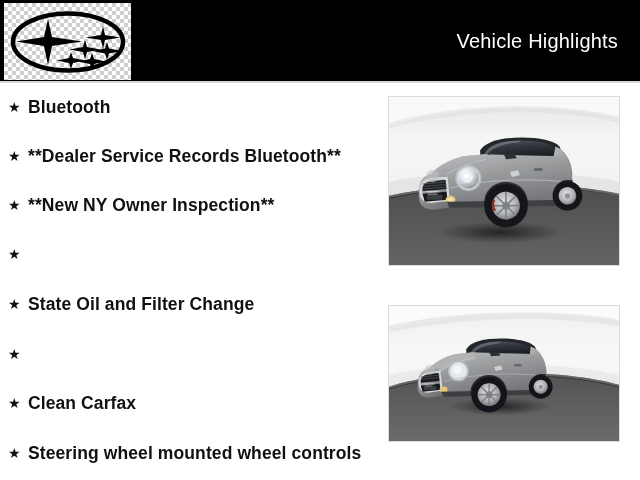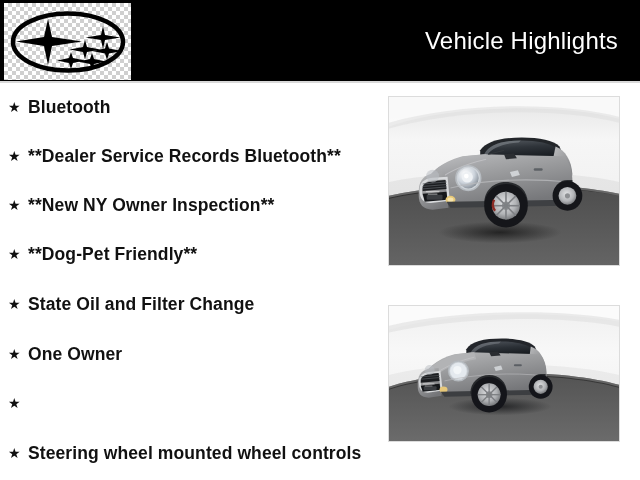--- a/index.html
+++ b/index.html
@@ -42,21 +42,21 @@
     background-position: 0 0, 4px 4px;
     display: flex; align-items: center; justify-content: center;
     overflow: hidden;
   }
   #logo-svg { display: block; width: 118px; height: 66px; }
 
   #header-title {
     position: absolute;
     right: 22px; top: 29px;
     color: #ffffff;
-    font-size: 24px;
+    font-size: 20px;
     line-height: 24px;
     letter-spacing: 0.2px;
     white-space: nowrap;
   }
 
   
   #highlights {
     position: absolute;
     left: 0; top: 81px;
     width: 380px; height: 399px;
@@ -134,32 +134,31 @@
     <li class="bullet-row" style="top:64px">
       <span class="bullet-star">★</span>
       <span class="bullet-text">**Dealer Service Records Bluetooth**</span>
     </li>
     <li class="bullet-row" style="top:113px">
       <span class="bullet-star">★</span>
       <span class="bullet-text">**New NY Owner Inspection**</span>
     </li>
     <li class="bullet-row" style="top:162px">
       <span class="bullet-star">★</span>
-      <span class="bullet-text">**Dog-Pet Friendly**</span>
     </li>
     <li class="bullet-row" style="top:212px">
       <span class="bullet-star">★</span>
       <span class="bullet-text">State Oil and Filter Change</span>
     </li>
     <li class="bullet-row" style="top:262px">
       <span class="bullet-star">★</span>
-      <span class="bullet-text">One Owner</span>
     </li>
     <li class="bullet-row" style="top:311px">
       <span class="bullet-star">★</span>
+      <span class="bullet-text">Clean Carfax</span>
     </li>
     <li class="bullet-row" style="top:361px">
       <span class="bullet-star">★</span>
       <span class="bullet-text">Steering wheel mounted wheel controls</span>
     </li>
   </ul>
 
   <div class="photo" id="photo-1">
     <svg viewBox="0 0 232 170" preserveAspectRatio="none">
       <defs>

